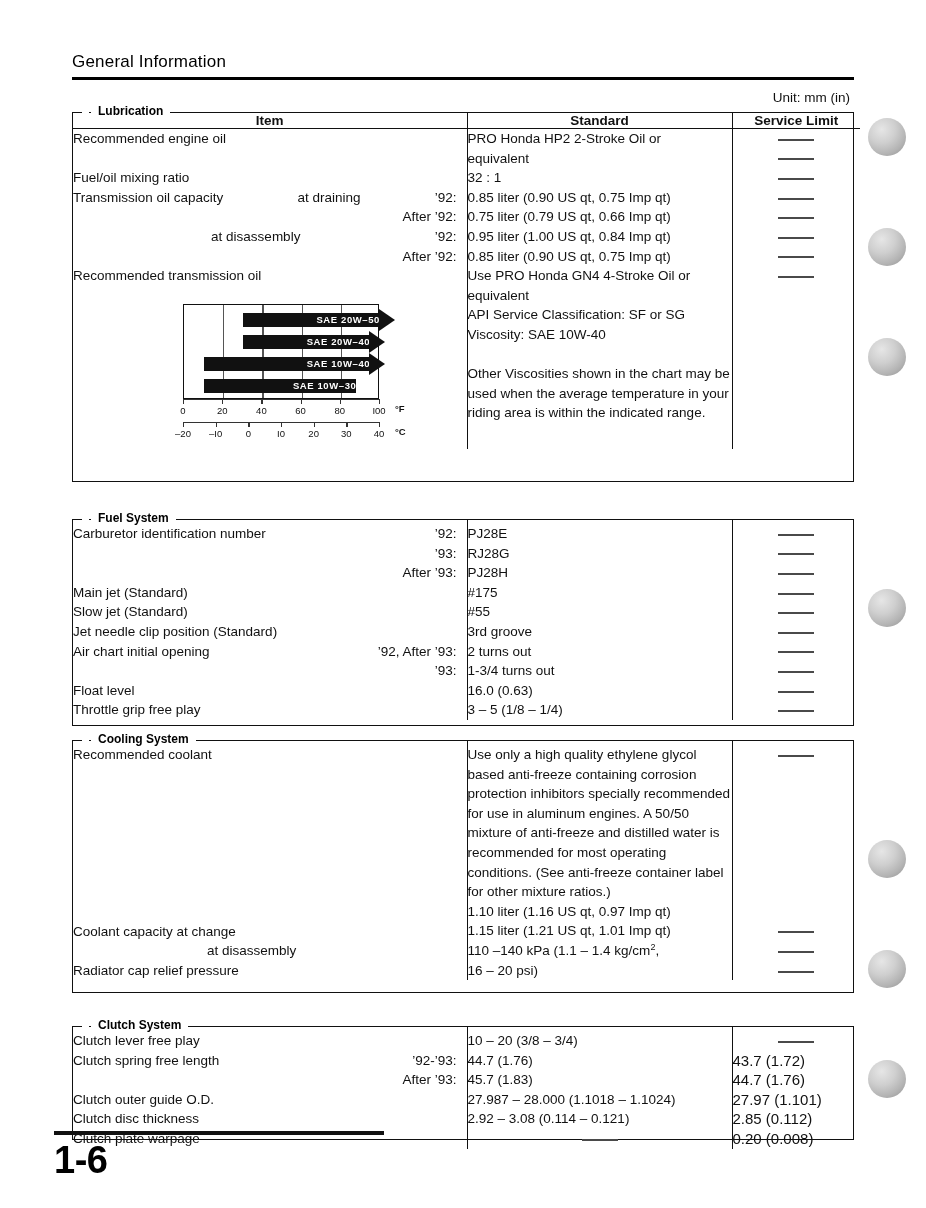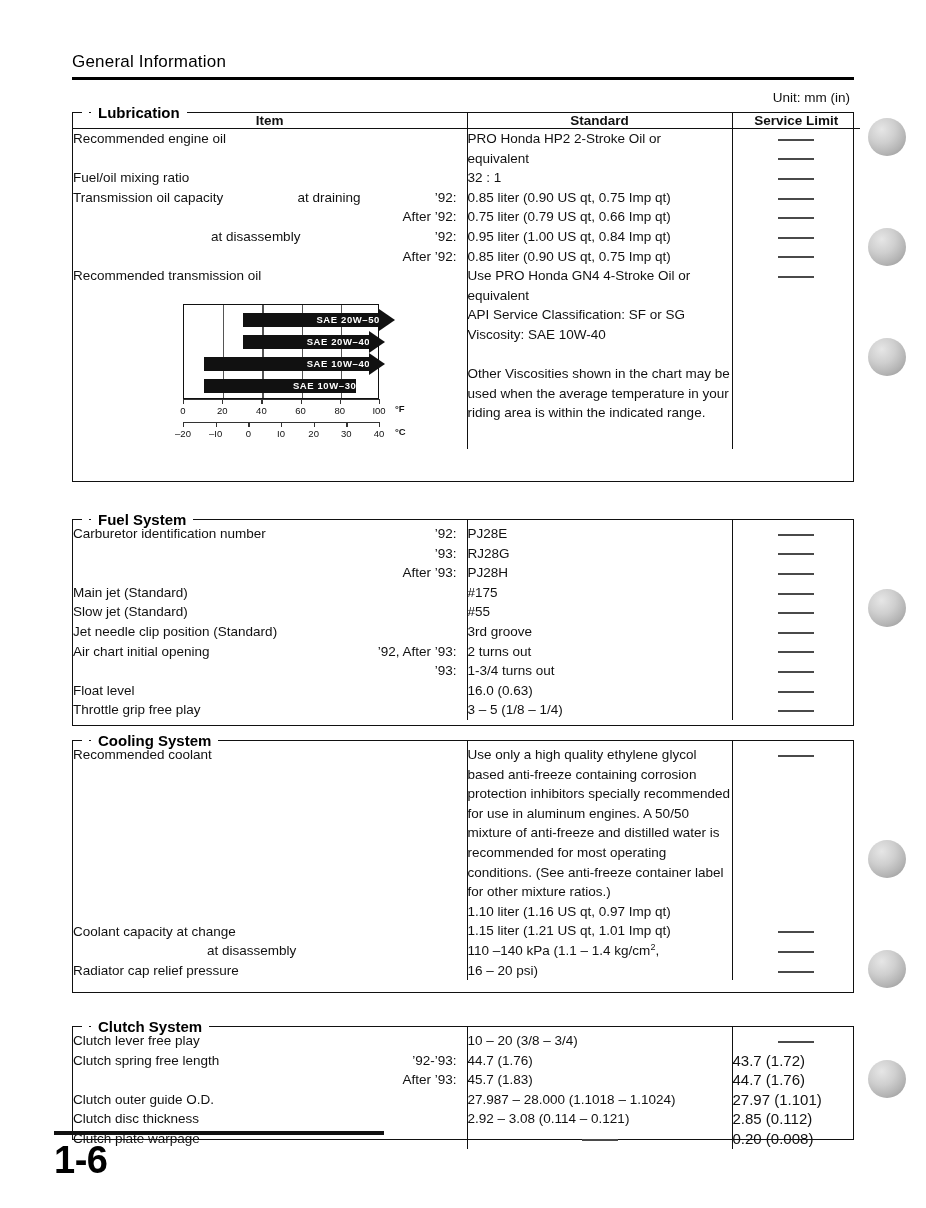--- a/index.html
+++ b/index.html
@@ -24,21 +24,21 @@
   .unit-note {
     position: absolute; right: 76px; top: 90px;
     font-size: 13.5px; color: #111;
   }
 
   
   .spec { position: absolute; border: 1.5px solid #111; background: #fff; }
   .spec .legend {
     position: absolute; top: -9px; left: 18px;
     background: #fff; padding: 0 7px;
-    font-size: 15px; font-weight: bold; color: #000;
+    font-size: 12px; font-weight: bold; color: #000;
     white-space: nowrap;
   }
   
   .spec .legend-notch {
     position: absolute; top: -2px; left: 9px; width: 7px; height: 1.5px;
     background: #fff;
   }
 
   table.grid { width: 100%; border-collapse: collapse; table-layout: fixed; }
   table.grid td, table.grid th { vertical-align: top; padding: 0; }

